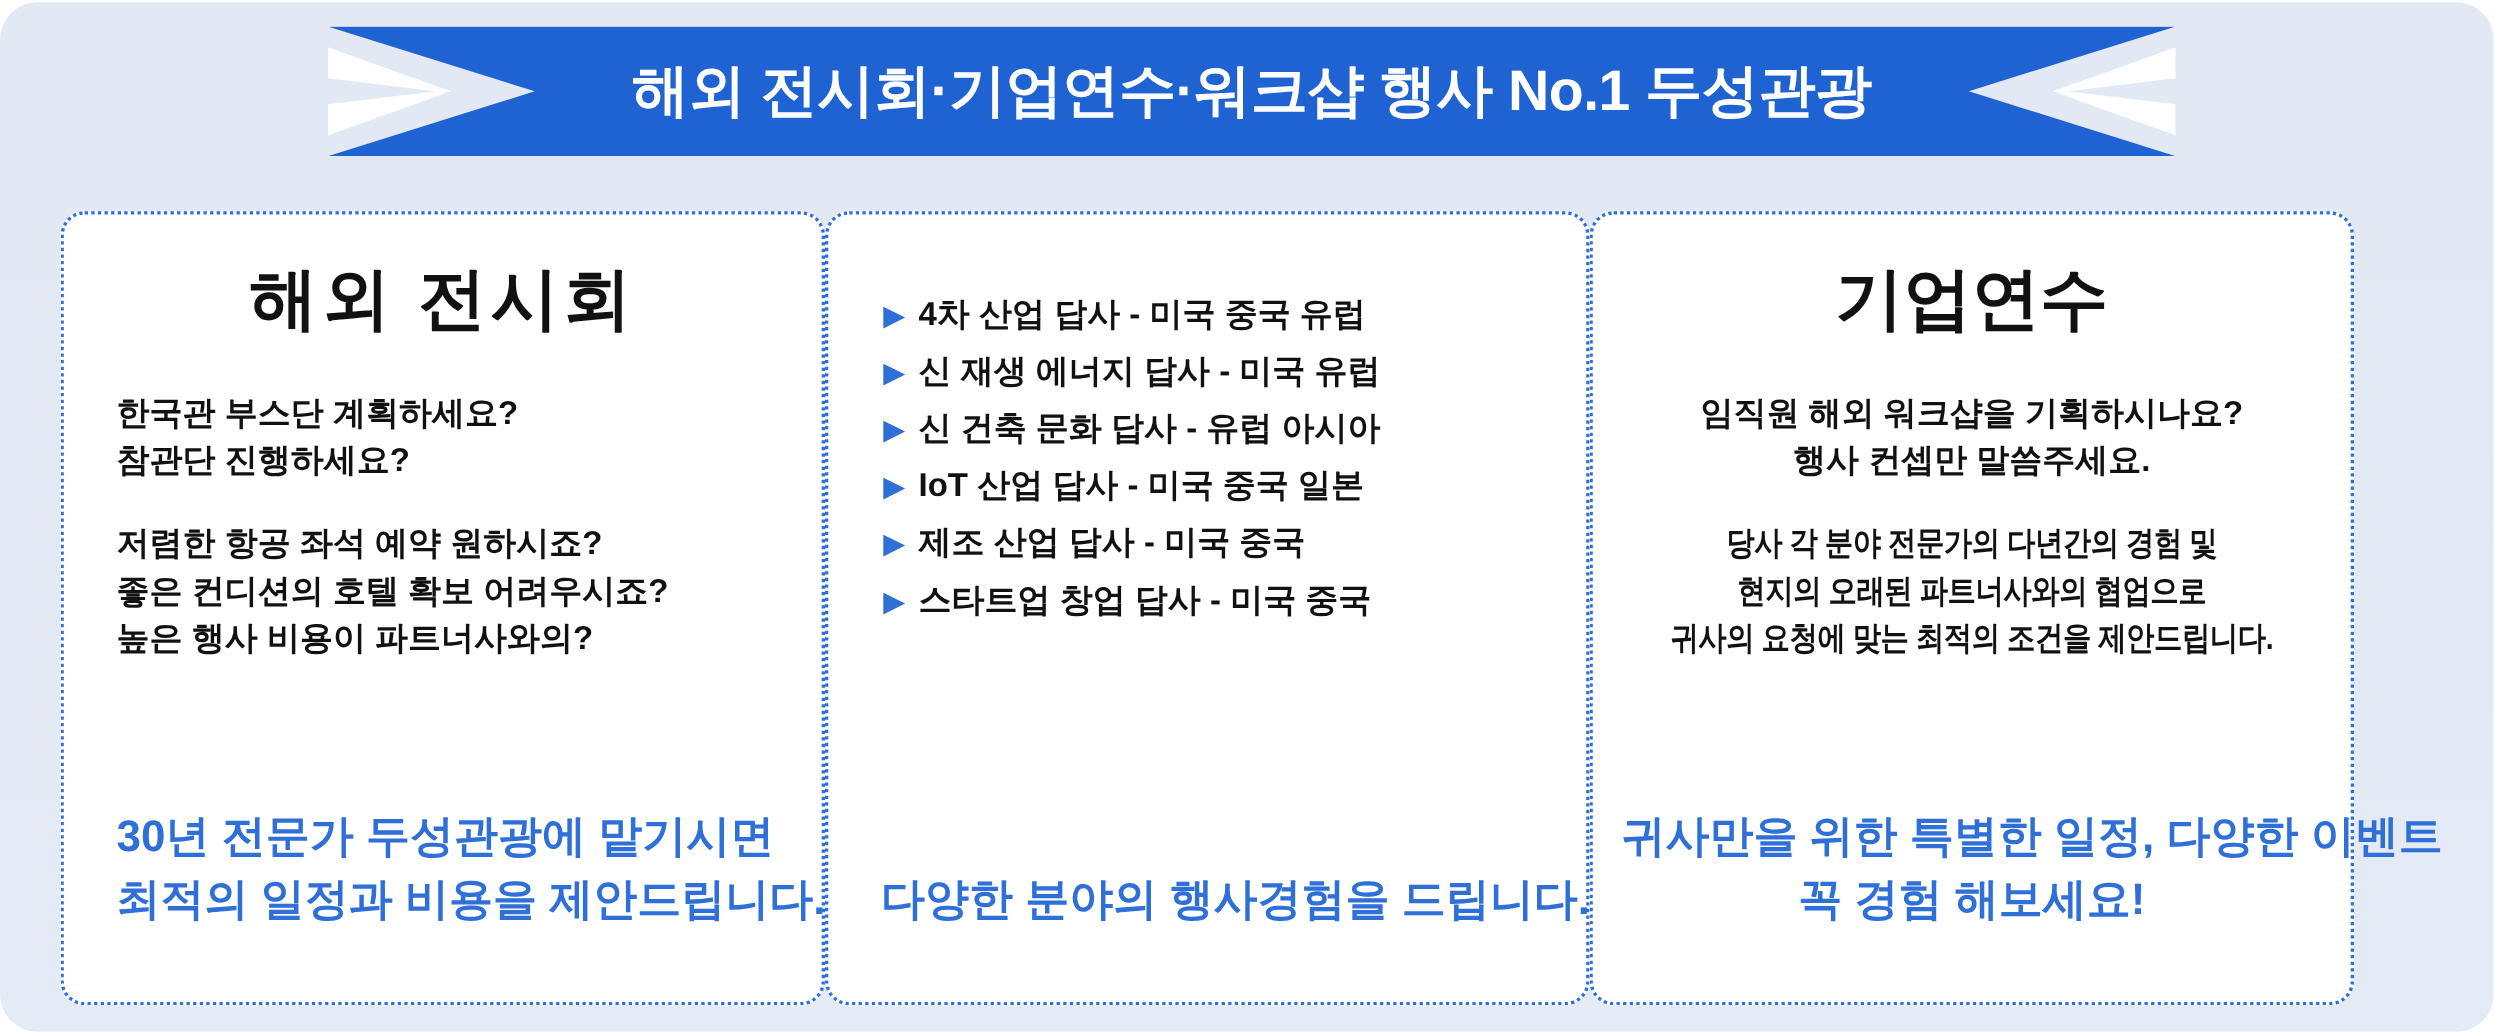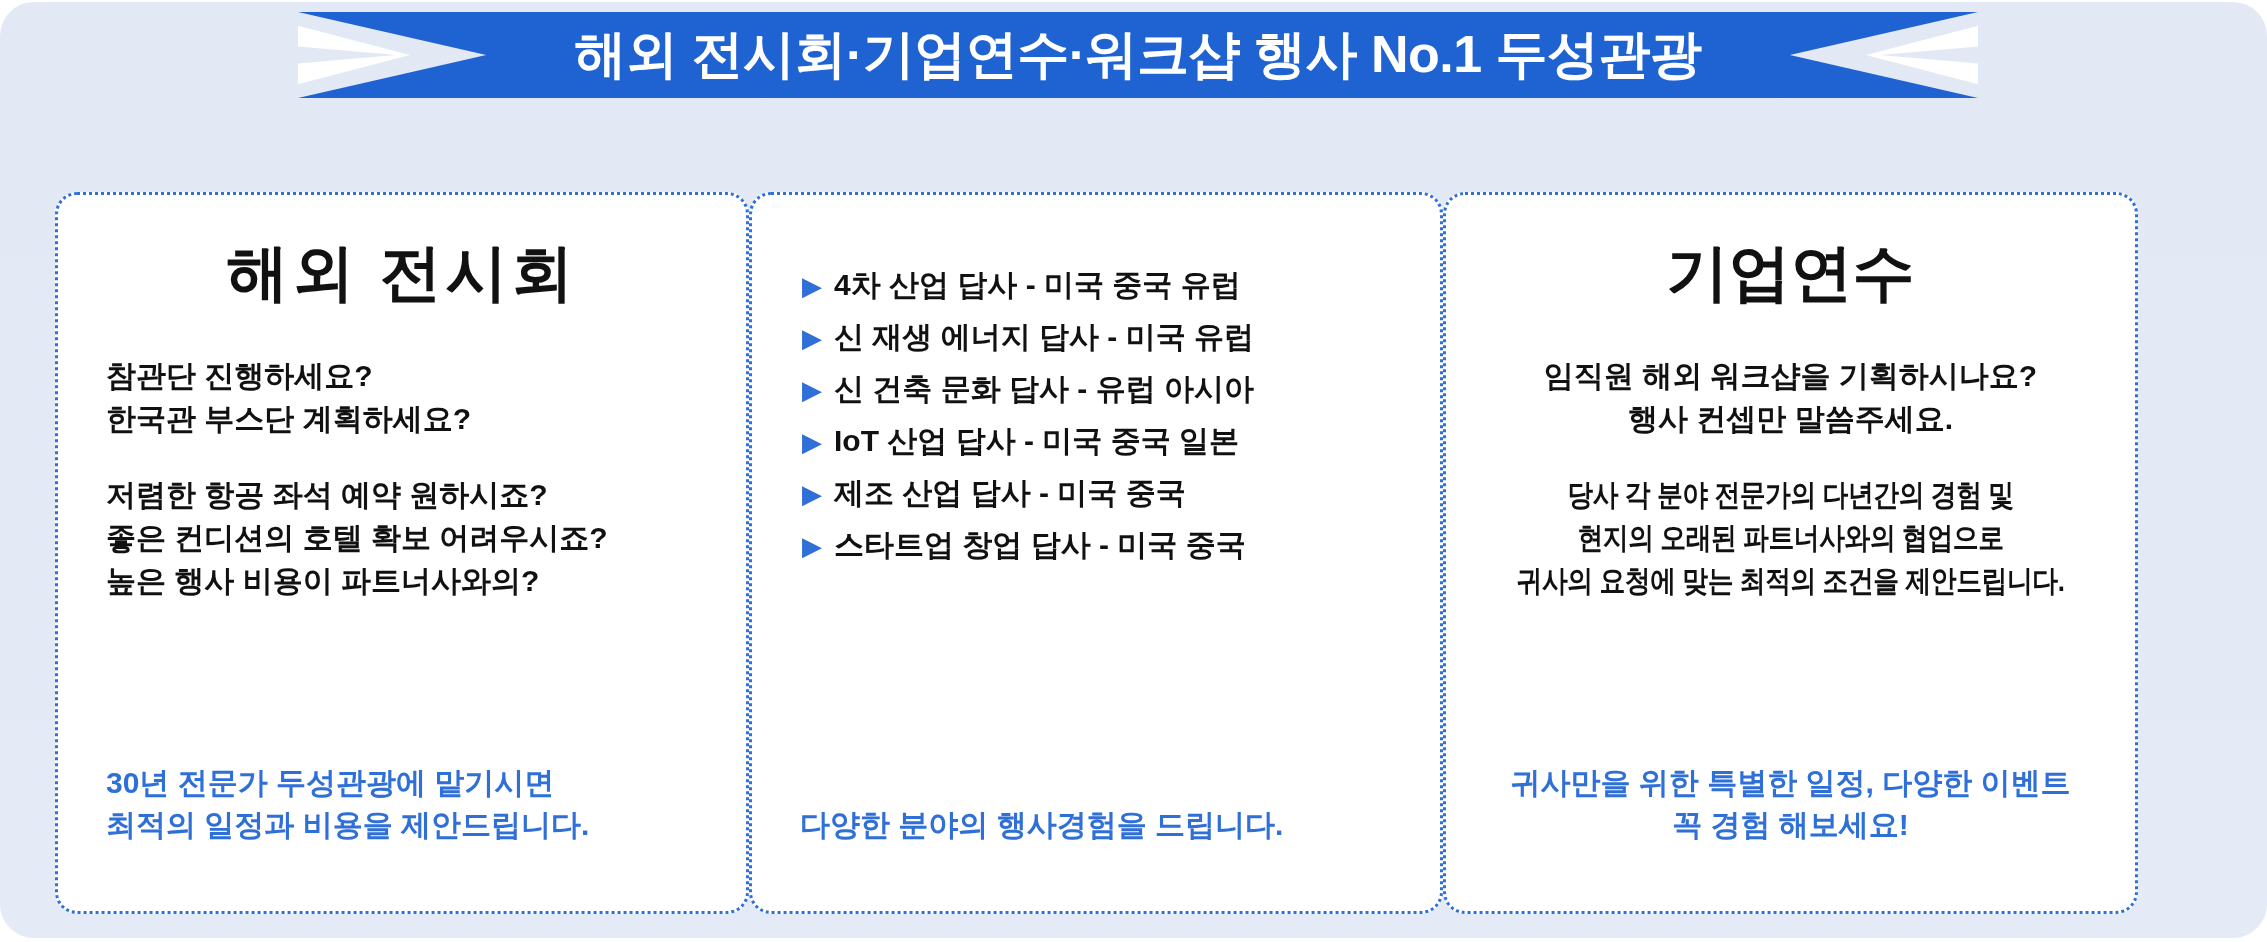--- a/index.html
+++ b/index.html
@@ -28,23 +28,23 @@
     width: 2267px;
     height: 936px;
     background: linear-gradient(180deg, #e2e8f4 0%, #e3e9f5 55%, #e4eaf6 100%);
     border-radius: 34px;
   }
 
   
   .ribbon-wrap {
     position: absolute;
     left: 298px;
-    top: 12px;
+    top: 24px;
     width: 1680px;
-    height: 86px;
+    height: 118px;
   }
   .ribbon-body {
     position: absolute;
     inset: 0;
     background: #1f63d2;
     -webkit-clip-path: polygon(
         0 0, 100% 0, 100% 0,
         88.8% 50%, 100% 100%, 100% 100%,
         0 100%, 11.2% 50%);
     clip-path: polygon(
@@ -158,21 +158,21 @@
   .bullet-mark {
     color: #2f6fd8;
     font-size: 26px;
     margin-right: 12px;
     line-height: 1;
   }
 
   .spacer { flex: 1 1 auto; }
 
   .footer-note {
-    font-size: 30px;
+    font-size: 40px;
     font-weight: bold;
     color: #2f6fd8;
     line-height: 1.42;
     margin-bottom: 46px;
   }
   .footer-note.left   { text-align: left; padding-left: 22px; }
   .footer-note.center { text-align: center; }
   .footer-note .para-line { white-space: nowrap; }
 </style>
 </head>
@@ -189,22 +189,22 @@
     <div class="ribbon-title">해외 전시회·기업연수·워크샵 행사 No.1 두성관광</div>
   </div>
 
   <div class="cards">
 
     <div class="card">
       <div class="card-title">해외 전시회</div>
 
       <div class="body-block left">
         <div class="para">
+          <div class="para-line">한국관 부스단 계획하세요?</div>
           <div class="para-line">참관단 진행하세요?</div>
-          <div class="para-line">한국관 부스단 계획하세요?</div>
         </div>
         <div class="para">
           <div class="para-line">저렴한 항공 좌석 예약 원하시죠?</div>
           <div class="para-line">좋은 컨디션의 호텔 확보 어려우시죠?</div>
           <div class="para-line">높은 행사 비용이 파트너사와의?</div>
         </div>
       </div>
 
       <div class="spacer"></div>
 

